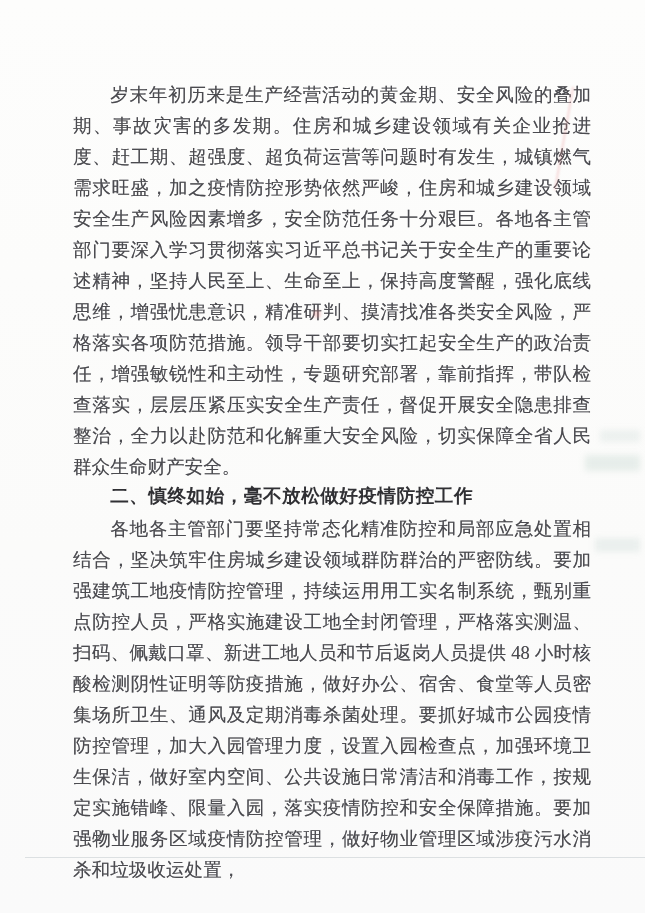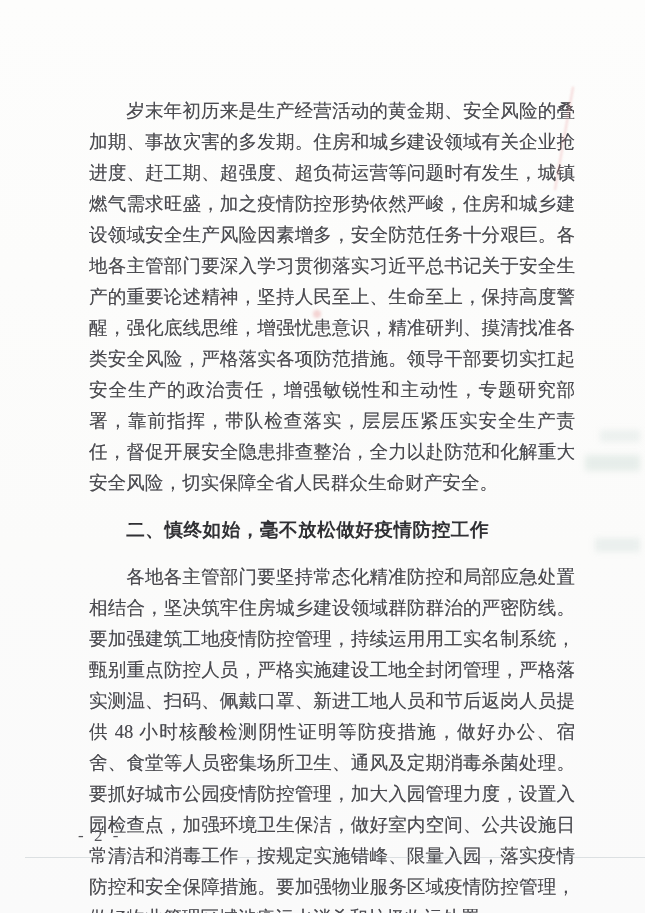--- a/index.html
+++ b/index.html
@@ -20,30 +20,30 @@
     left: 73px;
     top: 79px;
     width: 518px;
     color: #4b4b50;
     font-size: 18.6px;
     line-height: 31px;
     text-align: justify;
     letter-spacing: 0px;
   }
   .content p {
-    margin: 16px;
+    margin: 0;
     text-indent: 2em;
   }
   .body-para {
     font-weight: normal;
     
     text-shadow: 0 0 0.4px rgba(90,90,95,0.6);
   }
   .heading {
-    font-family: Liberation Serif, serif;
+    font-family: Liberation Mono, monospace;
     font-weight: bold;
     color: #303034;
     letter-spacing: 0.5px;
   }
   .footer {
     position: absolute;
     left: 78px;
     top: 824px;
     color: #55555a;
     font-size: 17px;

